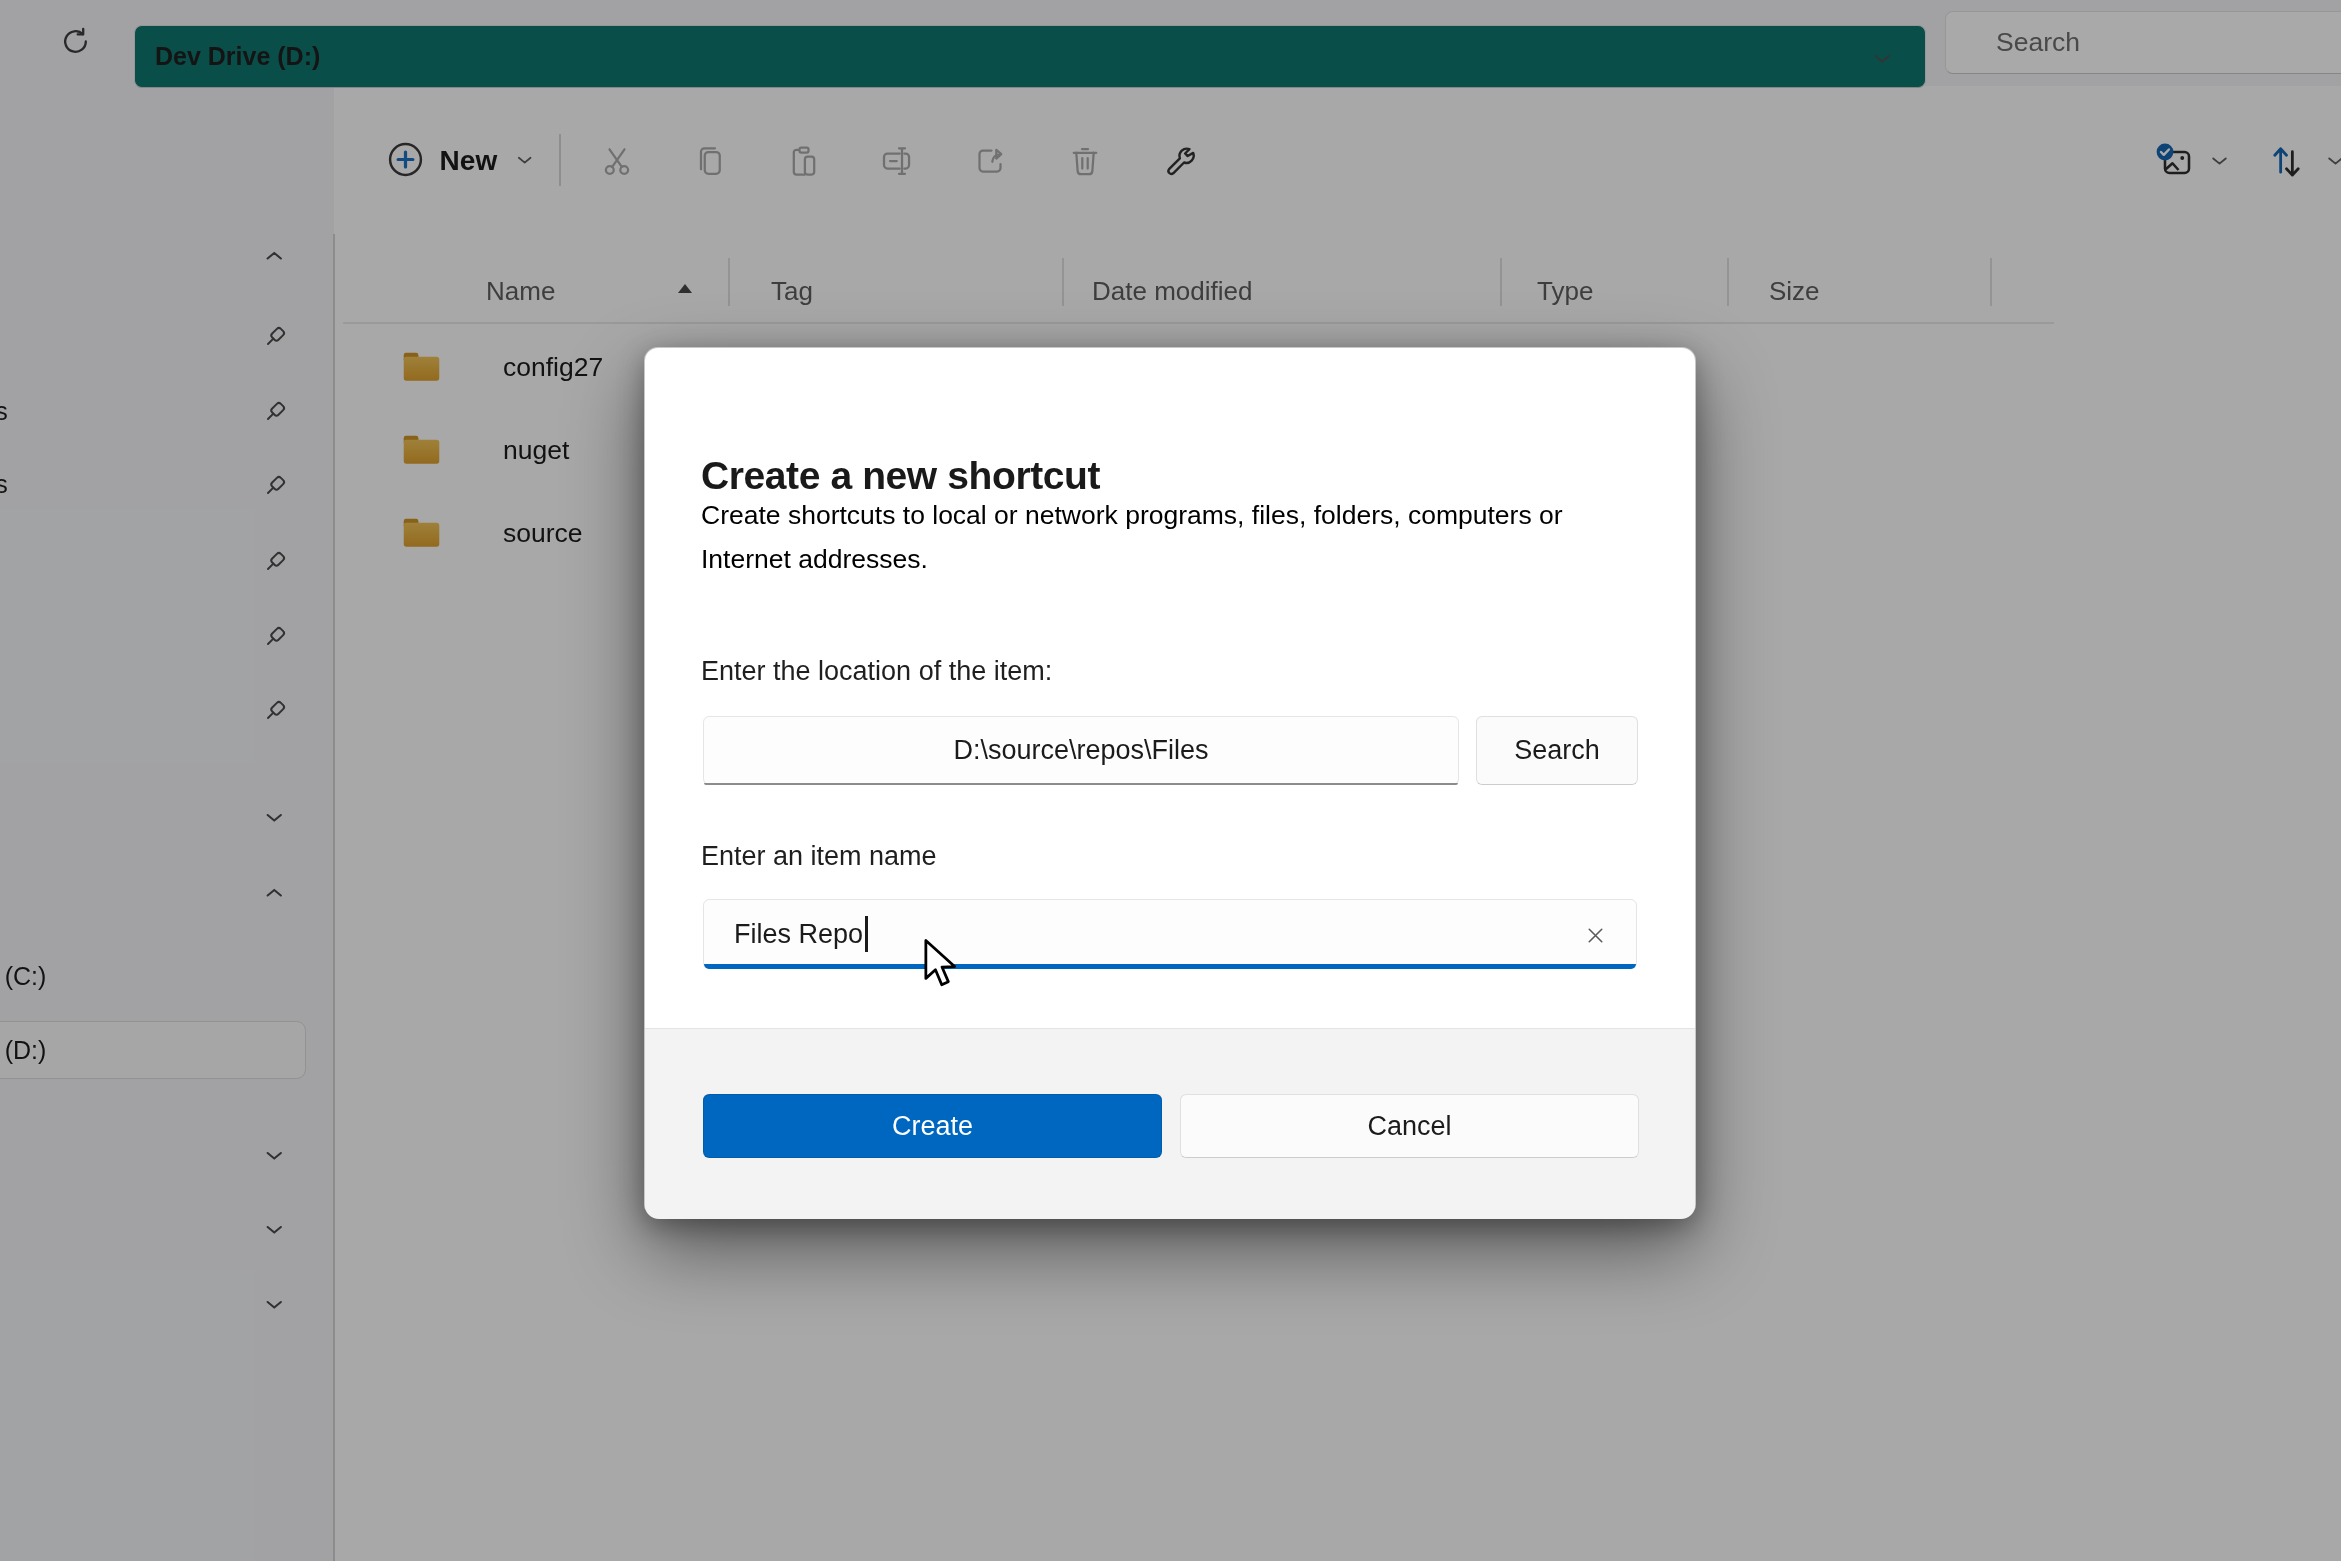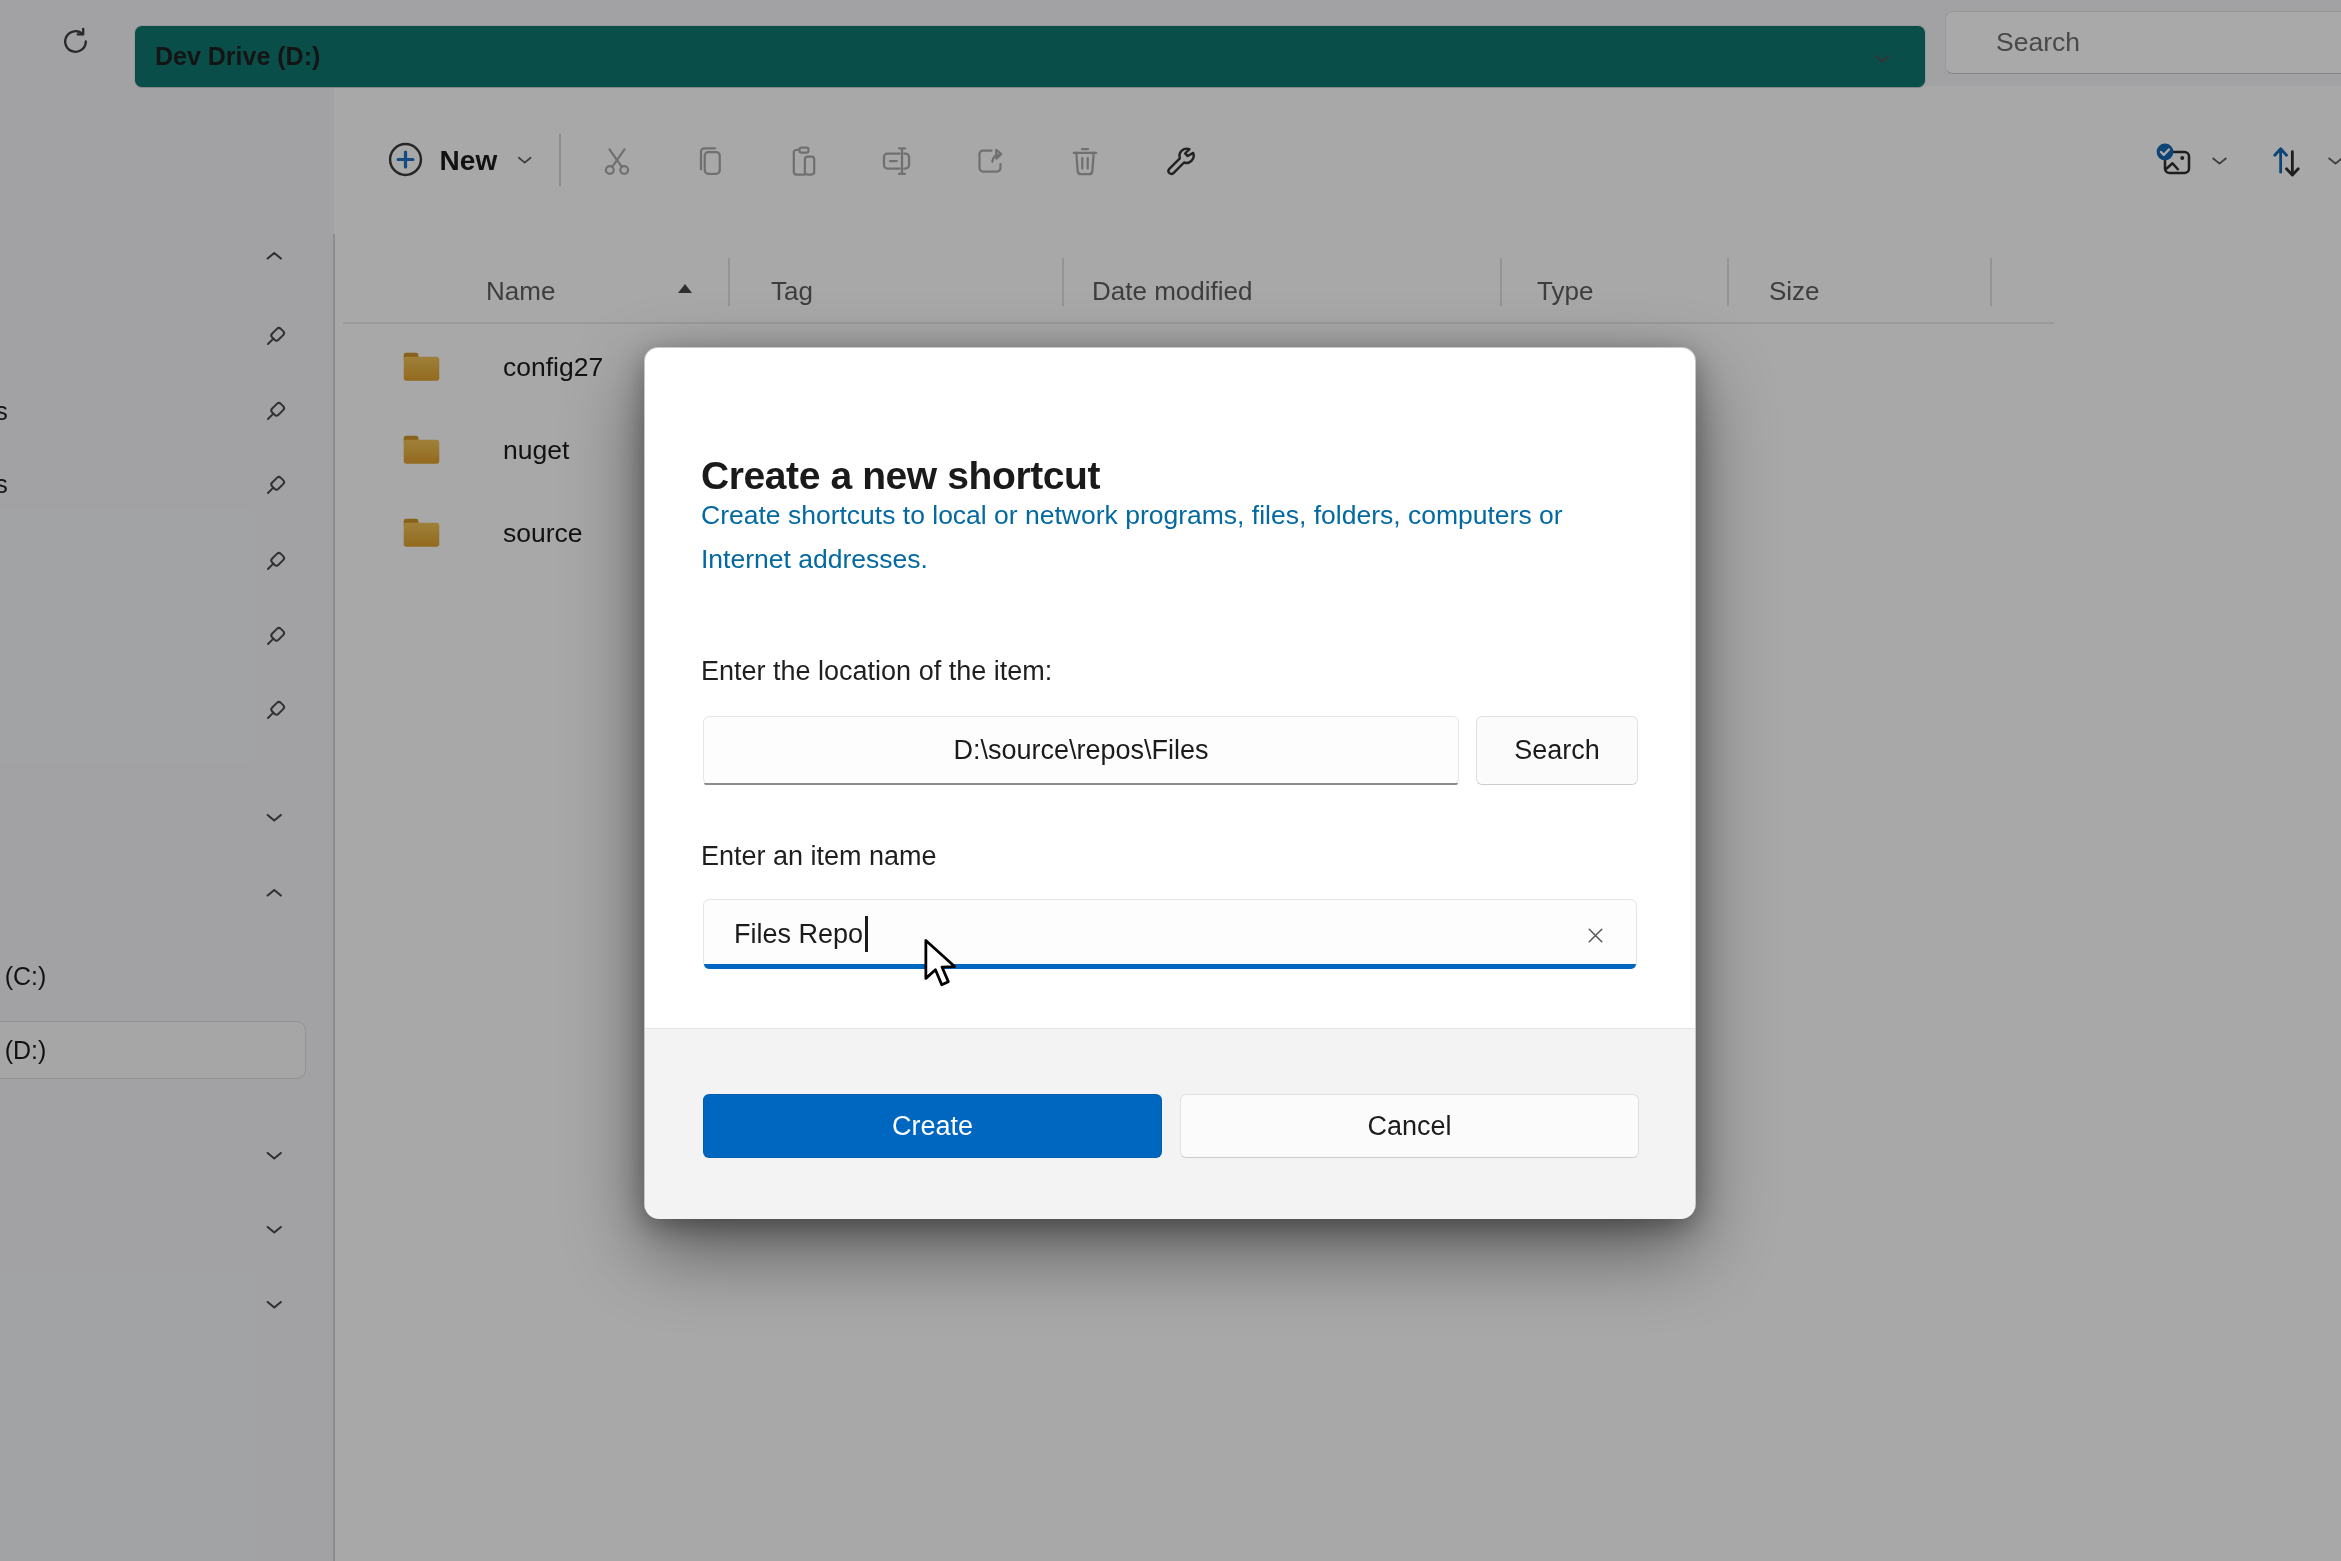--- a/index.html
+++ b/index.html
@@ -57,21 +57,21 @@
                 border:0.8px solid #DBDBDB; border-radius:9.4px; }
 
   
   .dim-overlay { position:absolute; inset:0; background:rgba(0,0,0,0.335); z-index:50; }
 
   
   .dialog { position:absolute; left:644px; top:347px; width:1052px; height:871px; background:#FFFFFF;
             border:0.8px solid rgba(0,0,0,0.22); border-radius:14px; z-index:100;
             box-shadow:0 31px 78px rgba(0,0,0,0.48), 0 7.8px 26.5px rgba(0,0,0,0.30); }
   .dlg-title { position:absolute; left:56px; top:66px; font-size:39px; font-weight:700; color:#1A1A1A; letter-spacing:-0.4px;margin-top:40px; }
-  .dlg-desc { position:absolute; left:56px; top:145px; width:925px; font-size:26.5px; line-height:44px; color:#0369a1; }
+  .dlg-desc { position:absolute; left:56px; top:145px; width:925px; font-size:26.5px; line-height:44px; color:#000000; }
   .dlg-label { position:absolute; left:56px; font-size:27px; color:#1F1F1F; }
   .loc-label { top:308px; }
   .name-label { top:493px; }
   .textbox { position:absolute; background:#FDFDFD; border:0.8px solid #E5E5E5; border-radius:6.2px;
              display:flex; align-items:center; padding:0 30px; font-size:27px; color:#1B1B1B; }
   .loc-box { left:58px; top:368px; width:756px; height:69px;justify-content:center; }
   .loc-under { position:absolute; left:0; right:0; bottom:-0.8px; height:1.6px; background:#8C8C8C; border-radius:0 0 6.2px 6.2px; }
   .name-box { left:58px; top:551px; width:934px; height:70px; }
   .focus-under { position:absolute; left:0; right:0; bottom:-0.8px; height:4.7px; background:#0067C0; border-radius:0 0 6.2px 6.2px; }
   .caret { display:inline-block; width:2.3px; height:36px; background:#1B1B1B; margin-left:2.3px; vertical-align:middle; }

